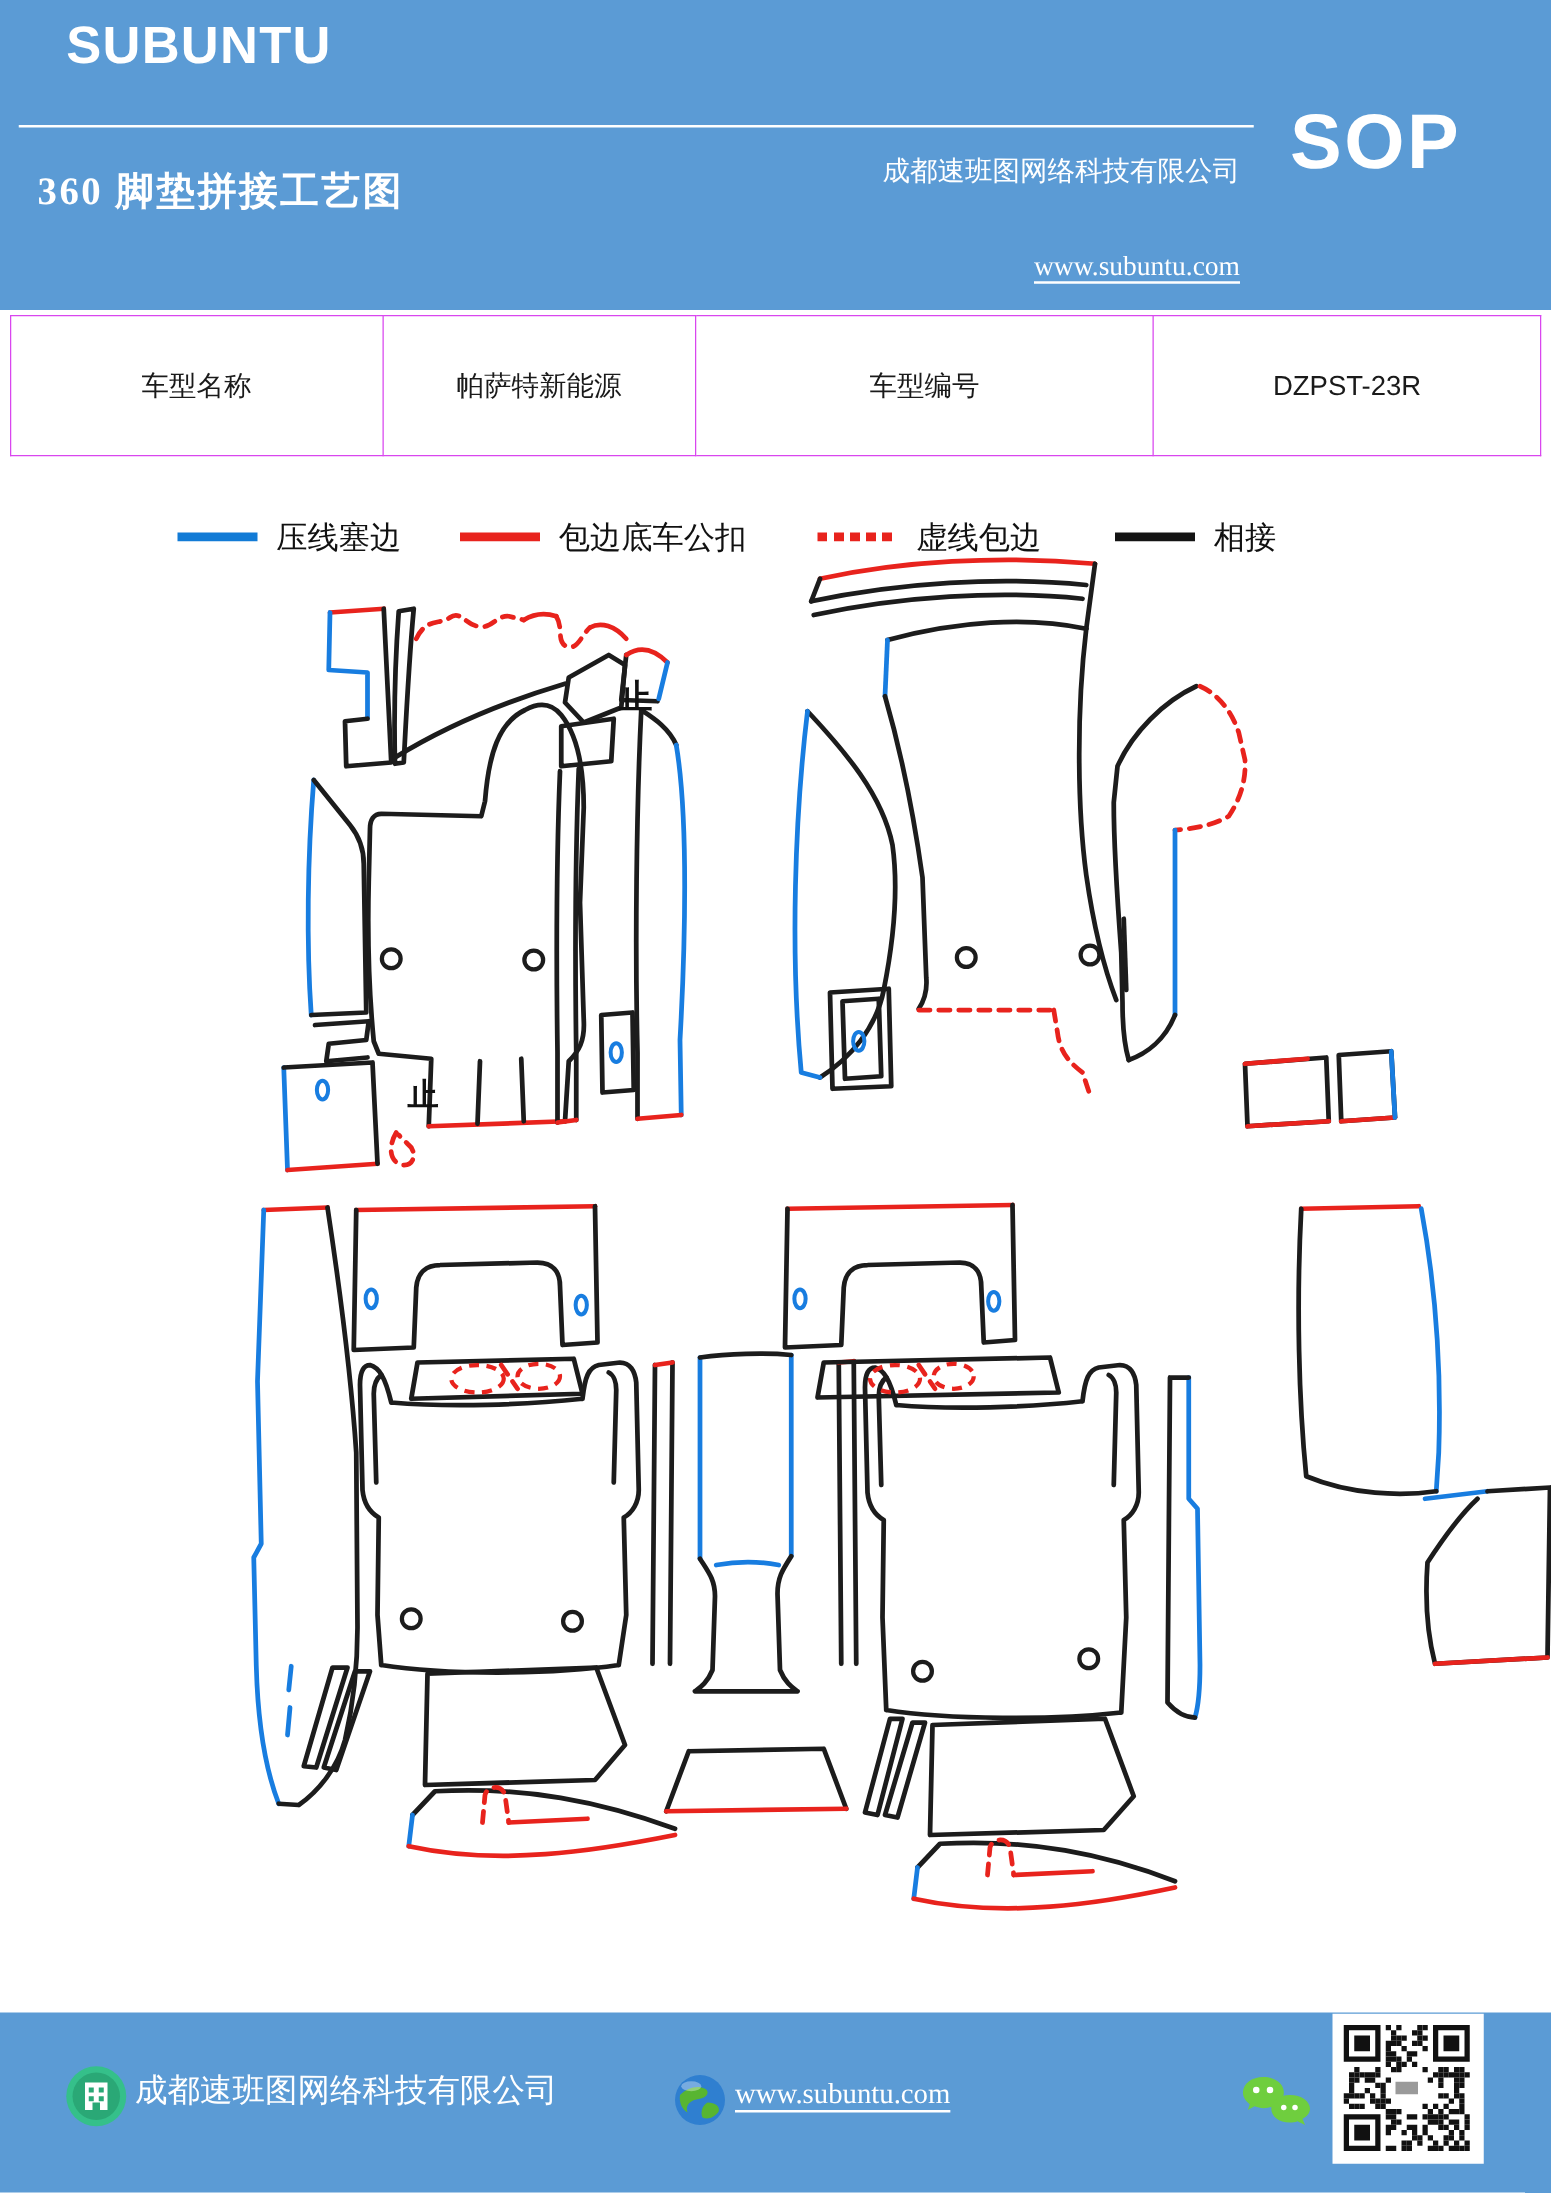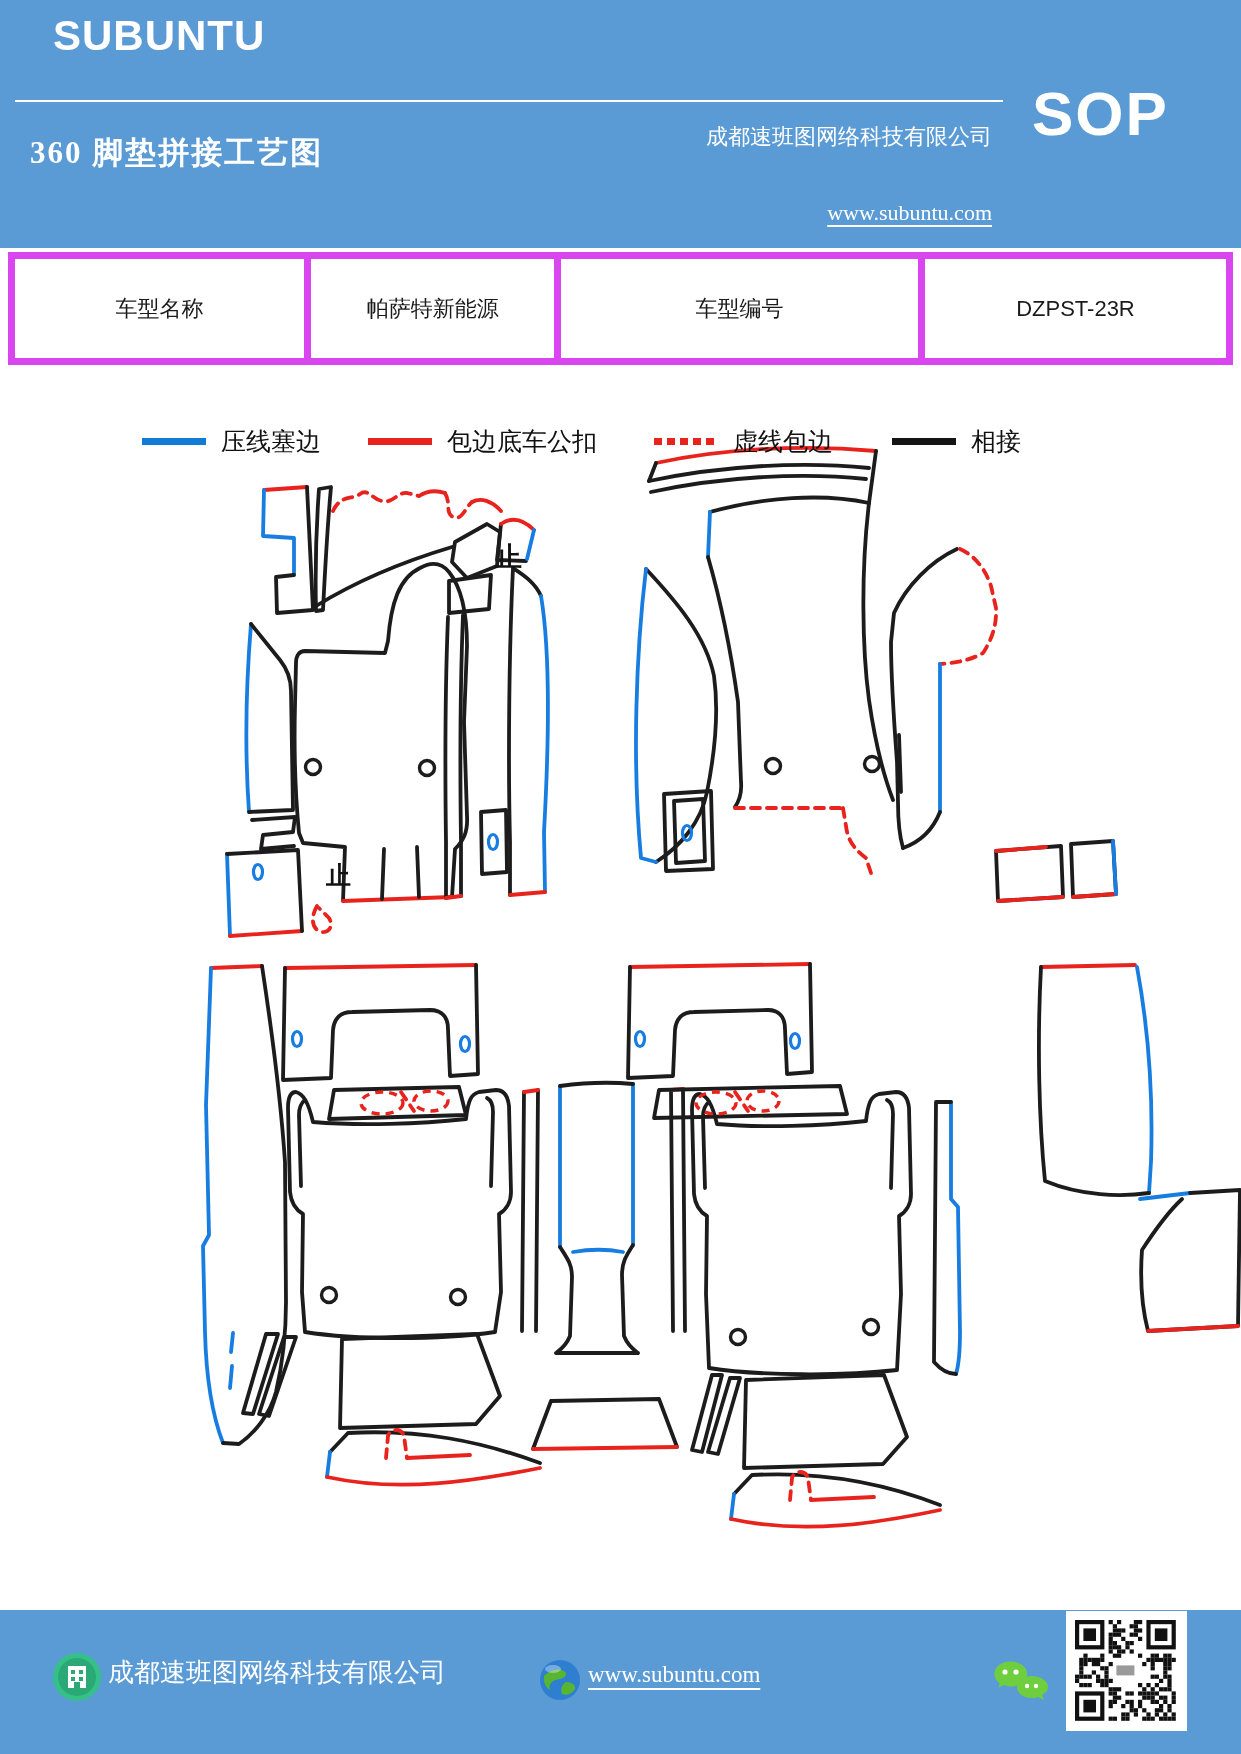--- a/index.html
+++ b/index.html
@@ -9,28 +9,28 @@
   .header{left:0;top:0;width:1241px;height:248px;background:#5b9bd5;color:#fff;}
   .logo{left:25px;top:12px;font-size:42px;font-weight:bold;letter-spacing:1px;font-family:"Liberation Sans",sans-serif;margin-left:28px;}
   .hrline{left:15px;top:100px;width:988px;height:2px;background:#ffffff;}
   .company{left:600px;top:122px;width:392px;text-align:right;font-size:22px;font-family:"Liberation Serif",serif;}
   .doctitle{left:30px;top:132px;font-size:31px;font-weight:600;font-family:"Liberation Serif",serif;letter-spacing:2px;}
   .sop{left:1032px;top:78px;font-size:62px;font-weight:bold;letter-spacing:2px;}
   .weblink{left:630px;top:200px;width:362px;text-align:right;font-size:22px;font-family:"Liberation Serif",serif;text-decoration:underline;text-underline-offset:5px;}
   .email{left:630px;top:226px;width:362px;text-align:right;font-size:21px;font-family:"Liberation Serif",serif;}
   
   table.info{position:absolute;left:8px;top:252px;width:1225px;height:113px;border-collapse:collapse;table-layout:fixed;}
-  table.info td{border:7px solid #d946ef;text-align:center;vertical-align:middle;font-size:22px;color:#1a1a1a;}
+  table.info td{border:1px solid #d946ef;text-align:center;vertical-align:middle;font-size:22px;color:#1a1a1a;}
   td.c0{width:24.3%;font-family:"Liberation Serif",serif;}
   td.c1{width:20.4%;}
   td.c2{width:30.0%;font-family:"Liberation Serif",serif;margin-top:19px;}
   td.c3{width:25.3%;}
   
   .legend{left:0;top:402px;width:1241px;height:46px;}
-  .legend-item{position:absolute;top:16px;display:flex;align-items:center;gap:15px;height:46px;}
+  .legend-item{position:absolute;top:4px;display:flex;align-items:center;gap:15px;height:46px;}
   .legend-item .swatch{width:64px;height:7px;flex:0 0 auto;}
   .legend-item .lab{font-size:25px;color:#111;font-family:"Liberation Serif",serif;}
   .li0{left:142px;} .li1{left:368px;} .li2{left:654px;} .li3{left:892px;}
   
   svg.diagram{position:absolute;left:0;top:0;width:1241px;height:1754px;}
   
   .footer{left:0;top:1610px;width:1241px;height:144px;background:#5b9bd5;color:#fff;}
   .f-company{left:108px;top:45px;font-size:26px;font-family:"Liberation Serif",serif;position:absolute;}
   .f-web{left:588px;top:52px;font-size:23px;font-family:"Liberation Serif",serif;text-decoration:underline;text-underline-offset:6px;position:absolute;}
   .f-icon{position:absolute;}

